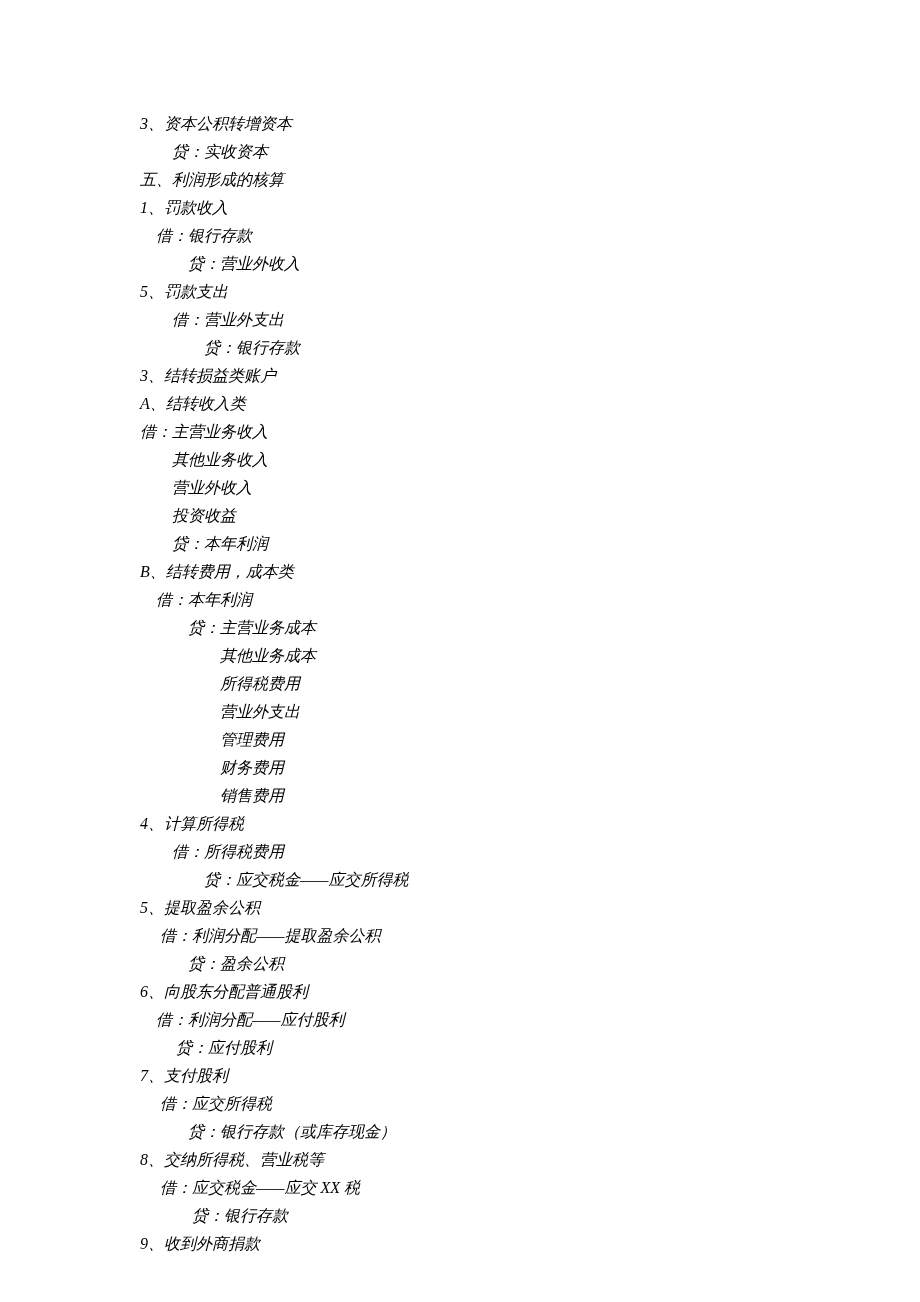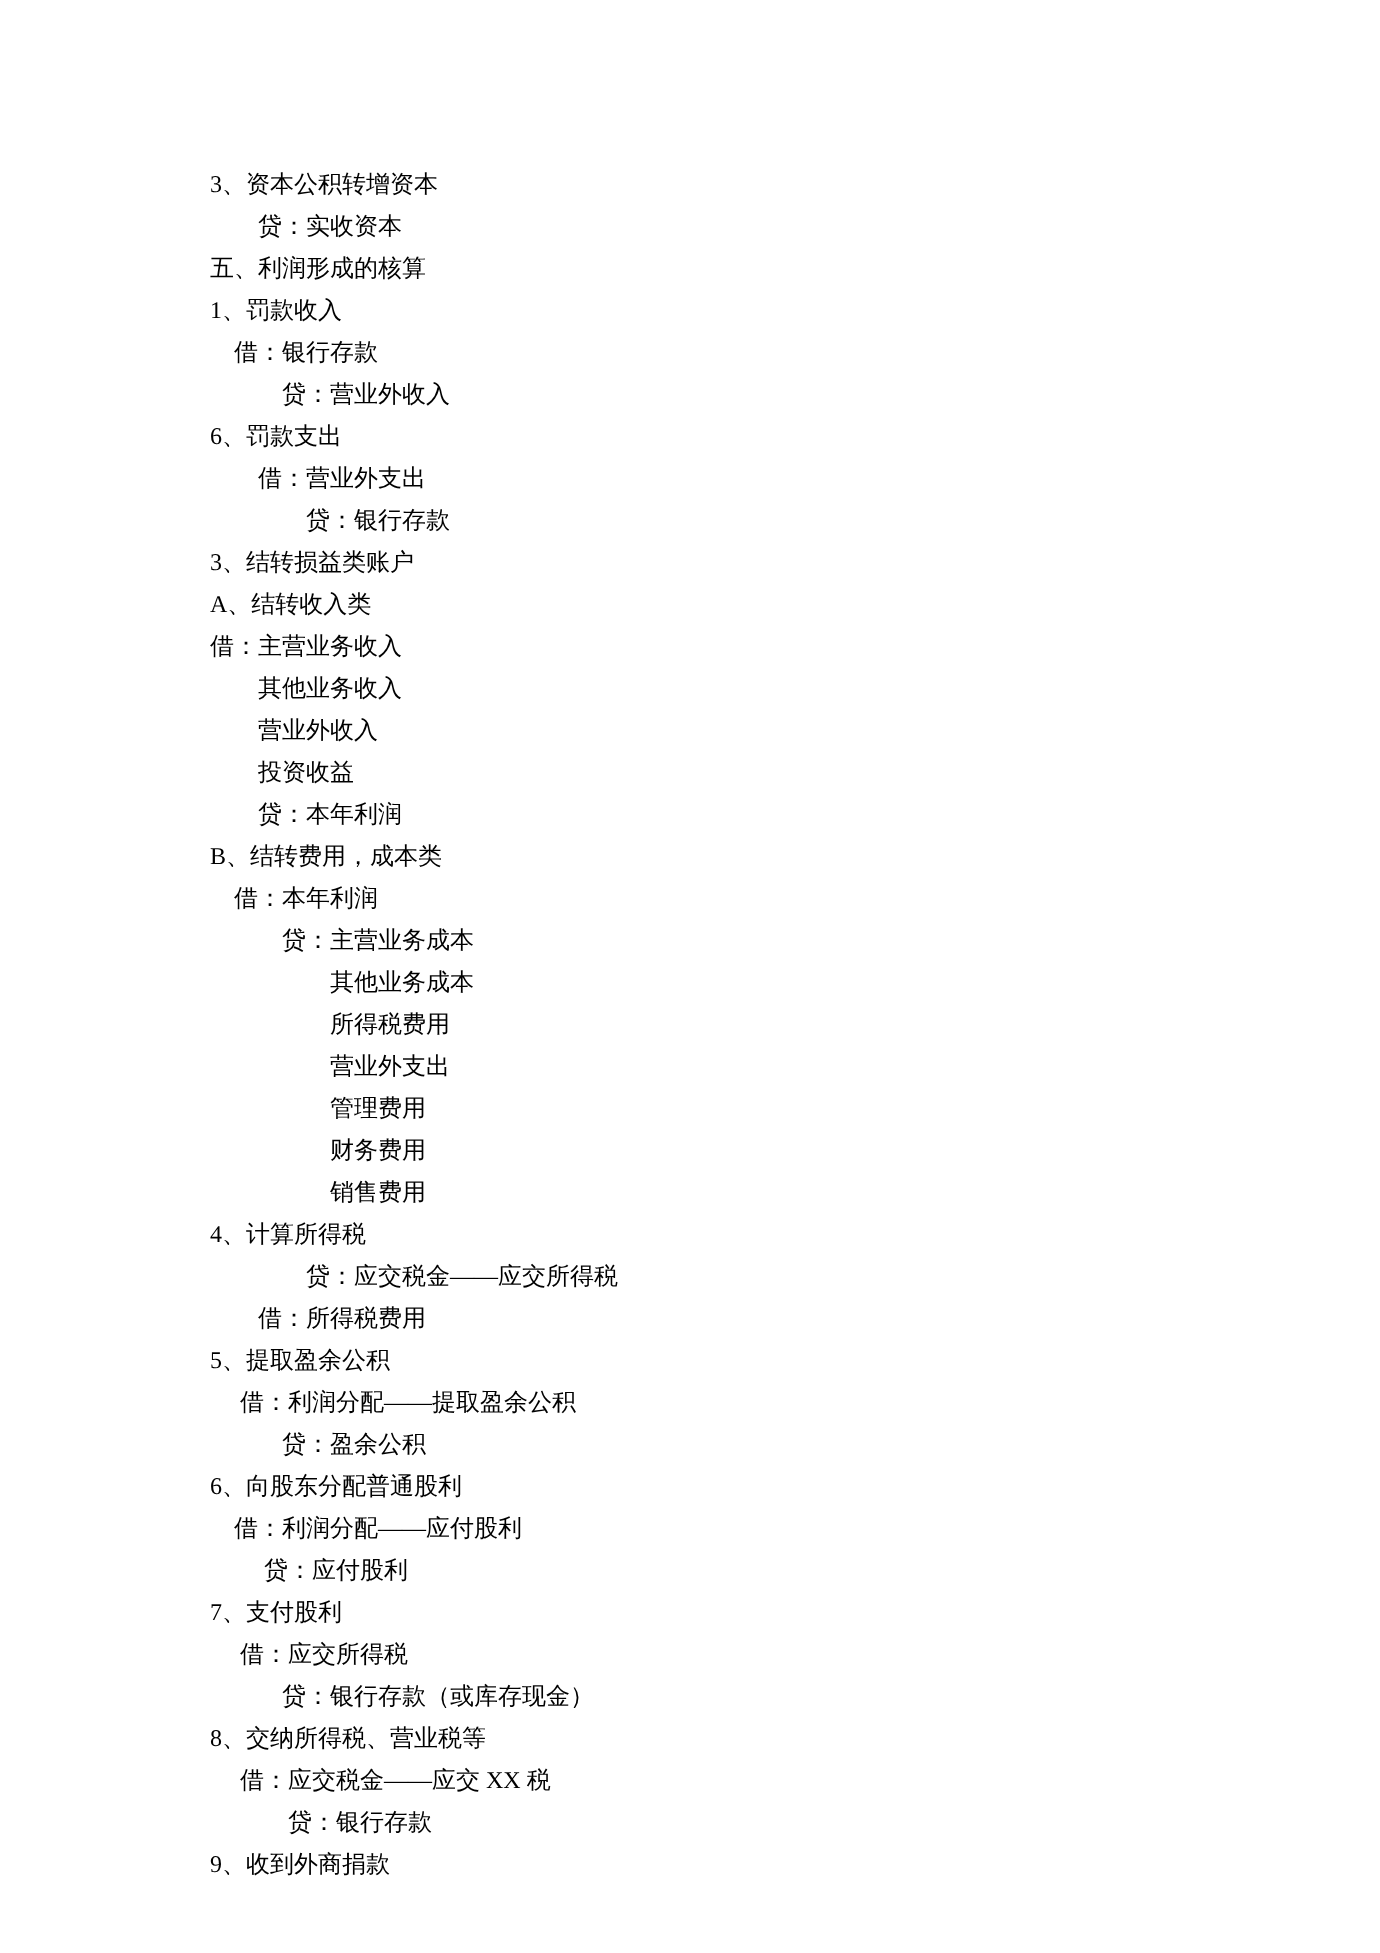--- a/index.html
+++ b/index.html
@@ -12,55 +12,56 @@
     line-height: 1.75;
   }
   .page {
     width: 920px;
     min-height: 1302px;
     padding: 110px 140px 0 140px;
     box-sizing: border-box;
   }
   .line {
     white-space: pre;
+    font-style: italic;
   }
 </style>
 </head>
 <body>
 
 <div class="page">
   <div id="content">
       <div class="line">3、资本公积转增资本</div>
       <div class="line">　　贷：实收资本</div>
       <div class="line">五、利润形成的核算</div>
       <div class="line">1、罚款收入</div>
       <div class="line">　借：银行存款</div>
       <div class="line">　　　贷：营业外收入</div>
-      <div class="line">6、罚款支出</div>
+      <div class="line">5、罚款支出</div>
       <div class="line">　　借：营业外支出</div>
       <div class="line">　　　　贷：银行存款</div>
       <div class="line">3、结转损益类账户</div>
       <div class="line">A、结转收入类</div>
       <div class="line">借：主营业务收入</div>
       <div class="line">　　其他业务收入</div>
       <div class="line">　　营业外收入</div>
       <div class="line">　　投资收益</div>
       <div class="line">　　贷：本年利润</div>
       <div class="line">B、结转费用，成本类</div>
       <div class="line">　借：本年利润</div>
       <div class="line">　　　贷：主营业务成本</div>
       <div class="line">　　　　　其他业务成本</div>
       <div class="line">　　　　　所得税费用</div>
       <div class="line">　　　　　营业外支出</div>
       <div class="line">　　　　　管理费用</div>
       <div class="line">　　　　　财务费用</div>
       <div class="line">　　　　　销售费用</div>
       <div class="line">4、计算所得税</div>
+      <div class="line">　　借：所得税费用</div>
       <div class="line">　　　　贷：应交税金——应交所得税</div>
-      <div class="line">　　借：所得税费用</div>
       <div class="line">5、提取盈余公积</div>
       <div class="line">　 借：利润分配——提取盈余公积</div>
       <div class="line">　　　贷：盈余公积</div>
       <div class="line">6、向股东分配普通股利</div>
       <div class="line">　借：利润分配——应付股利</div>
       <div class="line">　　 贷：应付股利</div>
       <div class="line">7、支付股利</div>
       <div class="line">　 借：应交所得税</div>
       <div class="line">　　　贷：银行存款（或库存现金）</div>
       <div class="line">8、交纳所得税、营业税等</div>

